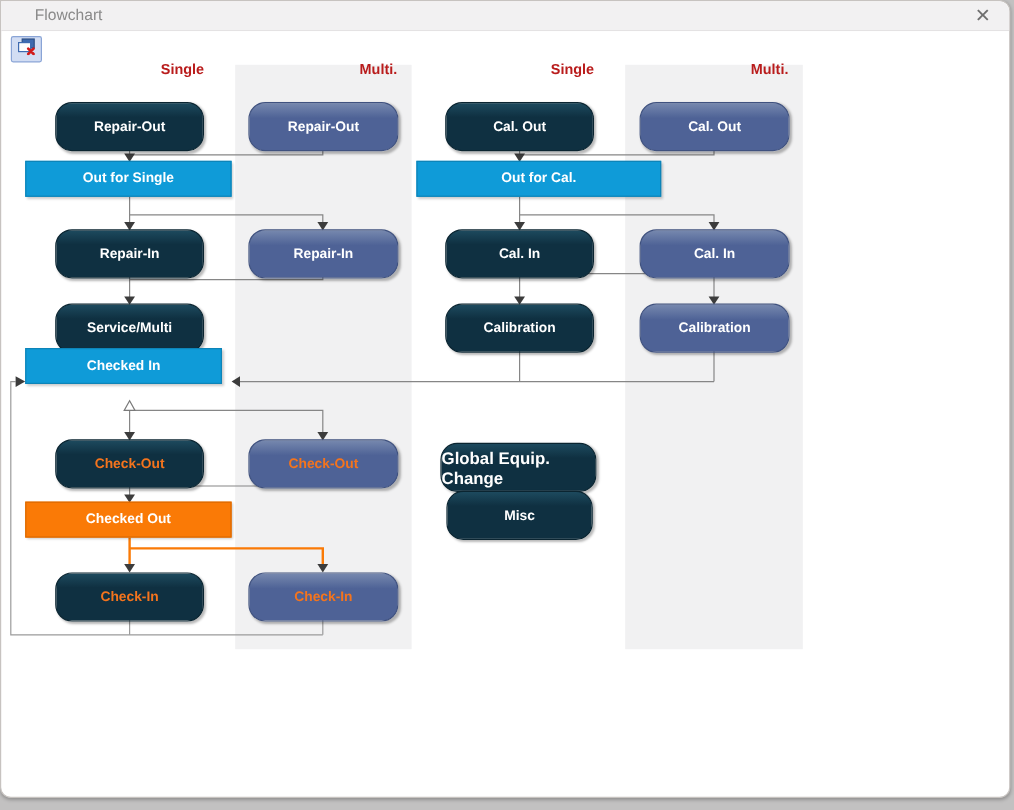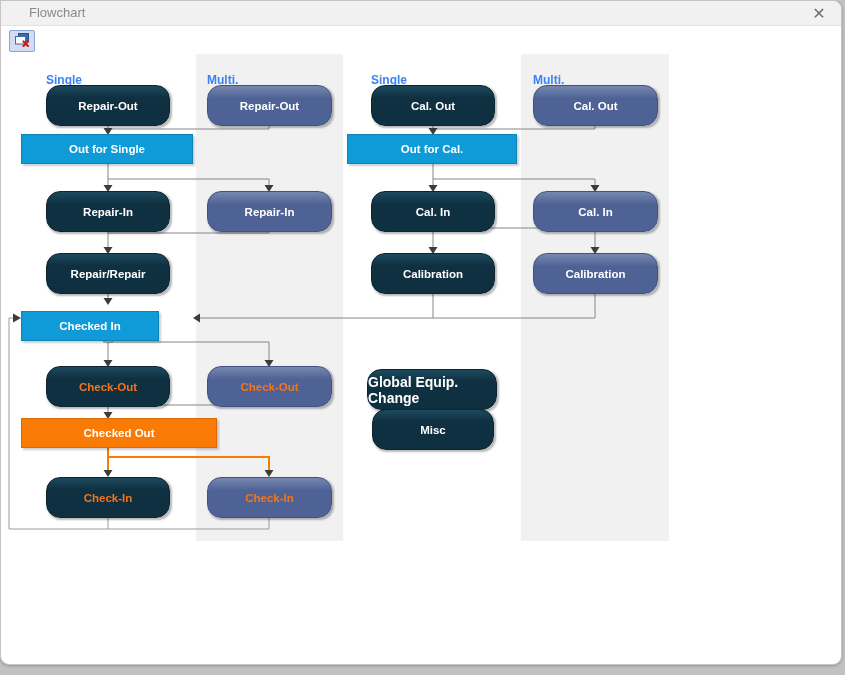--- a/index.html
+++ b/index.html
@@ -33,22 +33,22 @@
   }
   .tool-btn{
     position:absolute;left:8px;top:29px;width:26px;height:22px;
     background:#d2ddf3;border:1px solid #89a4d6;border-radius:2px;
     display:flex;align-items:center;justify-content:center;
   }
   .band{position:absolute;top:53px;height:487px;background:#f1f1f2;}
   .band1{left:195px;width:147px;}
   .band2{left:520px;width:148px;}
   .lane-h{
-    position:absolute;top:72px;width:124px;text-align:left;
-    font-weight:bold;font-size:12px;color:#3b82f6;
+    position:absolute;top:50px;width:124px;text-align:right;
+    font-weight:bold;font-size:12px;color:#b91c1c;
   }
   svg.wires{position:absolute;left:0;top:0;pointer-events:none;}
   .pill{
     position:absolute;height:41px;border-radius:14px;
     display:flex;align-items:center;justify-content:center;
     font-weight:bold;font-size:11.5px;color:#fff;
     box-shadow:1.5px 1.5px 2px rgba(0,0,0,.28);
     cursor:pointer;
   }
   .pill.dark{background:linear-gradient(180deg,#1d4a5e 0%,#0f3041 30%);border:1px solid #0b2531;}
@@ -162,31 +162,31 @@
       <polygon points="107,333 102.5,341 111.5,341"></polygon>
       <polygon points="107,394 102.5,402 111.5,402"></polygon>
     </g>
   </svg>
 
   <div class="pill dark" style="left:45px;top:84px;width:124px">Repair-Out</div>
   <div class="pill slate" style="left:206px;top:84px;width:125px">Repair-Out</div>
   <div class="bar blue" style="left:20px;top:133px;width:172px">Out for Single</div>
   <div class="pill dark" style="left:45px;top:190px;width:124px">Repair-In</div>
   <div class="pill slate" style="left:206px;top:190px;width:125px">Repair-In</div>
-  <div class="pill dark" style="left:45px;top:252px;width:124px">Repair/Repair</div>
-  <div class="bar blue" style="left:20px;top:310px;width:138px">Checked In</div>
+  <div class="pill dark" style="left:45px;top:252px;width:124px">Service/Multi</div>
+  <div class="bar blue" style="left:20px;top:289px;width:164px">Checked In</div>
   <div class="pill dark orange-text" style="left:45px;top:365px;width:124px">Check-Out</div>
   <div class="pill slate orange-text" style="left:206px;top:365px;width:125px">Check-Out</div>
-  <div class="bar orange" style="left:20px;top:417px;width:196px">Checked Out</div>
+  <div class="bar orange" style="left:20px;top:417px;width:172px">Checked Out</div>
   <div class="pill dark orange-text" style="left:45px;top:476px;width:124px">Check-In</div>
   <div class="pill slate orange-text" style="left:206px;top:476px;width:125px">Check-In</div>
 
   <div class="pill dark" style="left:370px;top:84px;width:124px">Cal. Out</div>
   <div class="pill slate" style="left:532px;top:84px;width:125px">Cal. Out</div>
-  <div class="bar blue" style="left:346px;top:133px;width:170px">Out for Cal.</div>
+  <div class="bar blue" style="left:346px;top:133px;width:204px">Out for Cal.</div>
   <div class="pill dark" style="left:370px;top:190px;width:124px">Cal. In</div>
   <div class="pill slate" style="left:532px;top:190px;width:125px">Cal. In</div>
   <div class="pill dark" style="left:370px;top:252px;width:124px">Calibration</div>
   <div class="pill slate" style="left:532px;top:252px;width:125px">Calibration</div>
   <div class="pill dark" style="left:366px;top:368px;width:130px;font-size:14px">Global Equip. Change</div>
   <div class="pill dark" style="left:371px;top:408px;width:122px">Misc</div>
 
 </div>
 
 </body></html>

